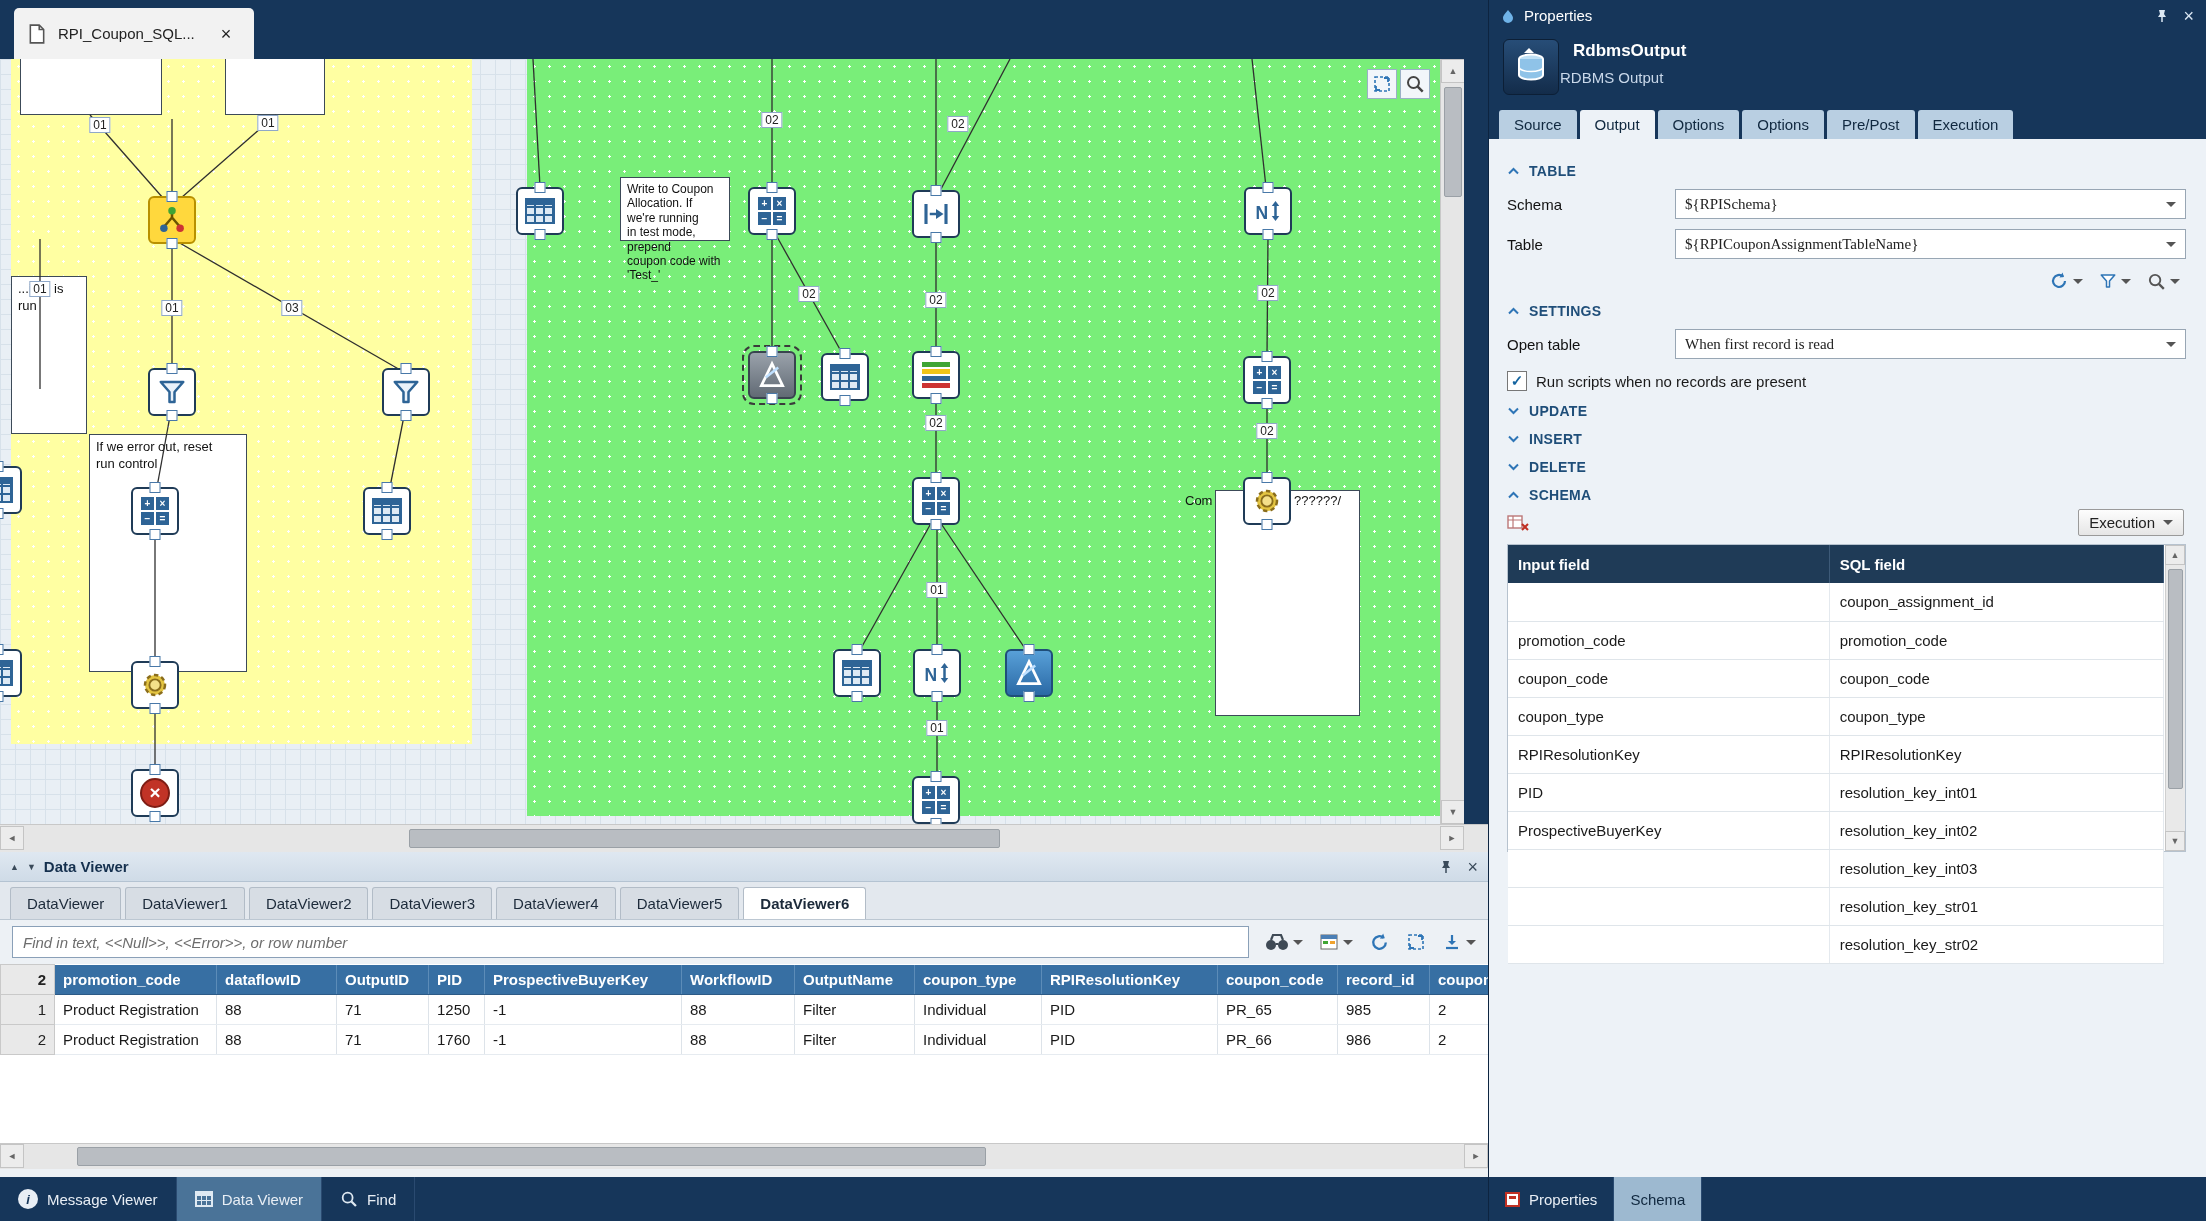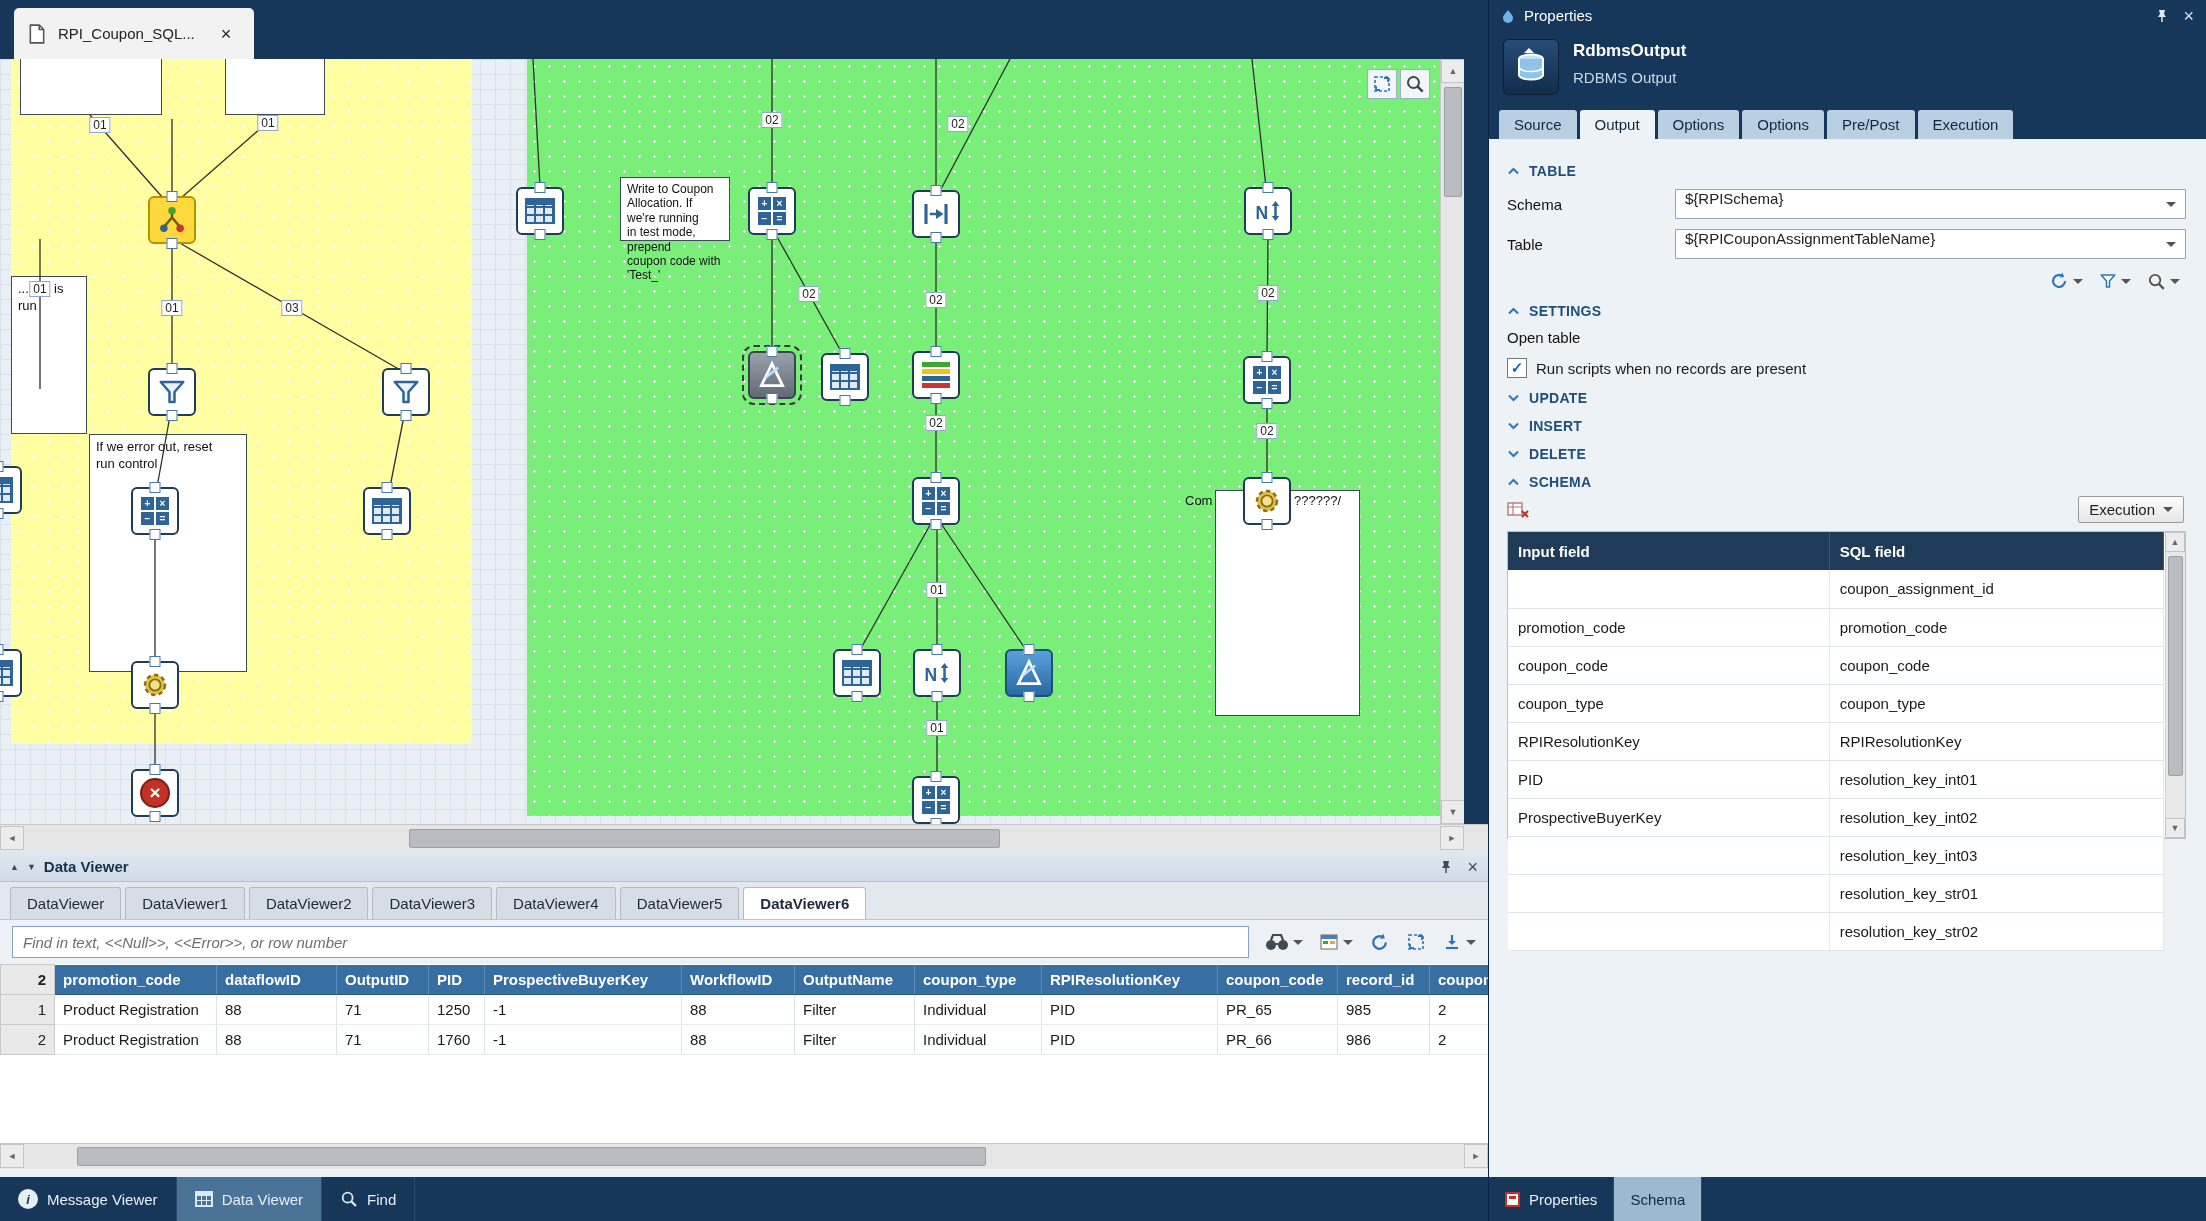--- a/index.html
+++ b/index.html
@@ -90,30 +90,30 @@
   .info-ic::before{content:"i";}
   .mini-grid { width:18px; height:16px; border:2px solid #dfe9f2; background-image:linear-gradient(#dfe9f2 0 3px, transparent 3px), repeating-linear-gradient(0deg, transparent 0 4px, #dfe9f2 4px 5px), repeating-linear-gradient(90deg, transparent 0 4px, #dfe9f2 4px 5px); }
 
   
   .props { position:absolute; left:1488px; top:0; width:718px; height:1221px; background:#edf2f7; border-left:1px solid #0d2440; }
   .props-title { position:absolute; left:0; top:0; right:0; height:31px; background:#16365a; color:#fff; display:flex; align-items:center; gap:9px; padding:0 12px; font-size:15px; }
   .props-title .hdr-right { color:#dce8f4; }
   .props-head { position:absolute; left:0; top:31px; right:0; height:75px; background:#16365a; color:#fff; }
   .big-ic { position:absolute; left:14px; top:8px; width:56px; height:56px; background:linear-gradient(180deg,#274d77,#132c4a); border:1px solid #0c1f36; border-radius:6px; display:flex; align-items:center; justify-content:center; }
   .comp-name { position:absolute; left:84px; top:10px; font-weight:bold; font-size:17px; }
-  .comp-type { position:absolute; left:84px; top:38px; font-size:15px; color:#c9d8ea; }
+  .comp-type { position:absolute; left:71px; top:38px; font-size:15px; color:#c9d8ea; }
   .props-tabs { position:absolute; left:0; top:106px; right:0; height:33px; background:#16365a; display:flex; align-items:flex-end; padding-left:10px; gap:3px; }
   .ptab { padding:6px 15px; background:#b9cfe2; color:#10283f; font-size:15px; border-radius:3px 3px 0 0; }
   .ptab.active { background:#edf2f7; }
 
   .props-content { position:absolute; left:0; top:139px; right:0; bottom:92px; padding:12px 20px 0 18px; overflow:hidden; }
   .sec-h { display:flex; gap:9px; align-items:center; color:#1f4e79; font-weight:bold; font-size:14px; margin:12px 0 6px; letter-spacing:.3px; }
   .frow { display:flex; align-items:center; margin:10px 0; }
   .flabel { width:168px; font-size:15px; color:#111; }
-  .select { position:relative; flex:1; background:#fff; border:1px solid #98a6b4; height:30px; display:flex; align-items:flex-start; padding:0 30px 0 9px; font-size:15px; color:#222; }
+  .select { position:relative; flex:1; background:#fff; border:1px solid #98a6b4; height:30px; display:flex; align-items:center; padding:0 30px 0 9px; font-size:15px; color:#222;font-family:Liberation Serif, serif; }
   .select::after { content:""; position:absolute; right:9px; top:12px; border:5px solid transparent; border-top-color:#555; }
   .icons-row { display:flex; justify-content:flex-end; align-items:center; gap:16px; margin:12px 6px 4px 0; }
   .cbrow { display:flex; align-items:center; gap:9px; margin:12px 0; }
   .cb { width:20px; height:20px; background:#fff; border:1px solid #777; display:flex; align-items:center; justify-content:center; color:#1464a0; font-weight:bold; font-size:15px; }
   .cb.checked::before { content:"✓"; }
   .map-row { display:flex; justify-content:space-between; align-items:center; margin:6px 2px 8px 0; }
   .btn { display:inline-flex; align-items:center; gap:8px; background:linear-gradient(#fdfdfd,#e6e6e6); border:1px solid #9a9a9a; padding:4px 10px; font-size:15px; color:#222; border-radius:2px; }
 
   .schema-wrap { position:relative; width:100%; height:308px; background:#fff; border:1px solid #b6c2ce; }
   table.schema-table { border-collapse:collapse; table-layout:fixed; width:calc(100% - 21px); }
@@ -668,20 +668,23 @@
       <div class="sec-h">
         <span>
             <svg width="13" height="8" viewBox="0 0 13 8">
               <path d="M2 6.5 6.5 2 11 6.5" stroke="#2e75b6" stroke-width="2" fill="none"></path>
             </svg>
           </span>
         <span>SETTINGS</span>
       </div>
       <div class="frow">
         <span class="flabel">Open table</span>
+        <div class="select">
+            <span>When first record is read</span>
+          </div>
       </div>
       <div class="cbrow">
         <span class="cb checked"></span>
         <span>Run scripts when no records are present</span>
       </div>
 
       <div class="sec-h">
         <span>
             <svg width="13" height="8" viewBox="0 0 13 8">
               <path d="M2 1.5 6.5 6 11 1.5" stroke="#2e75b6" stroke-width="2" fill="none"></path>

